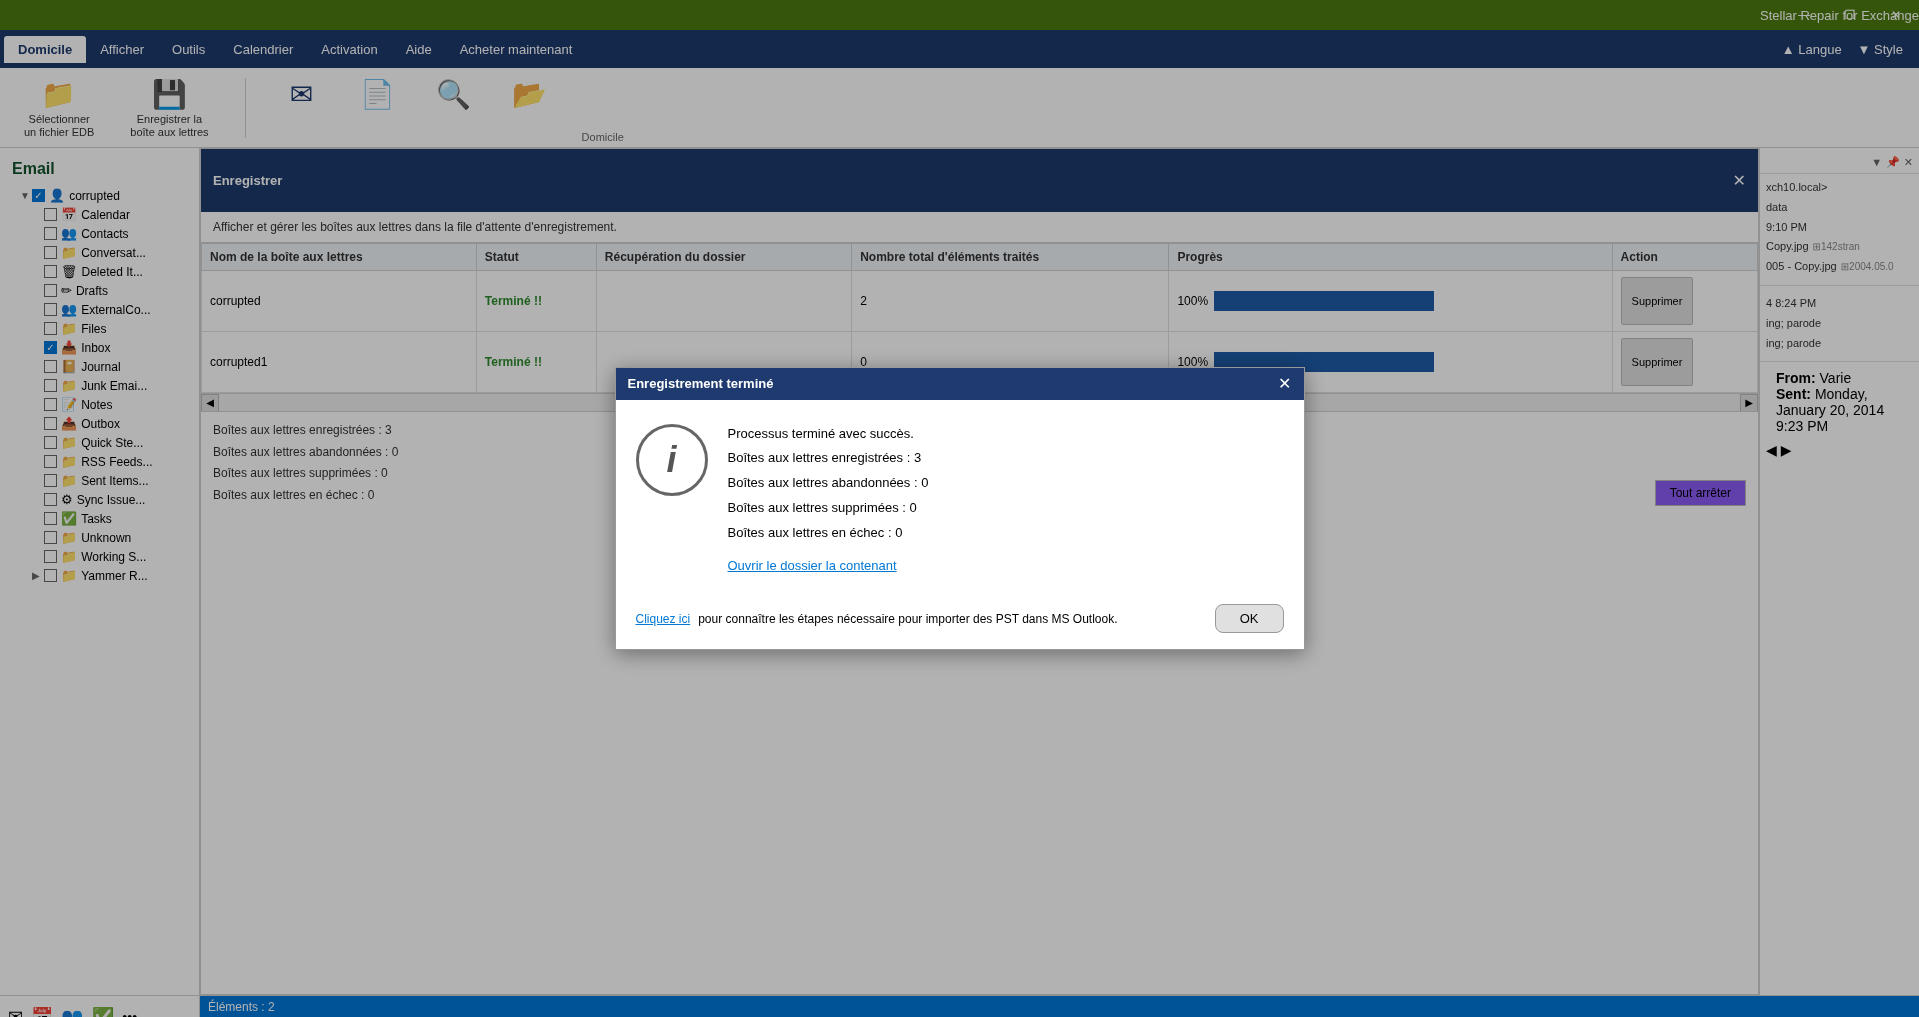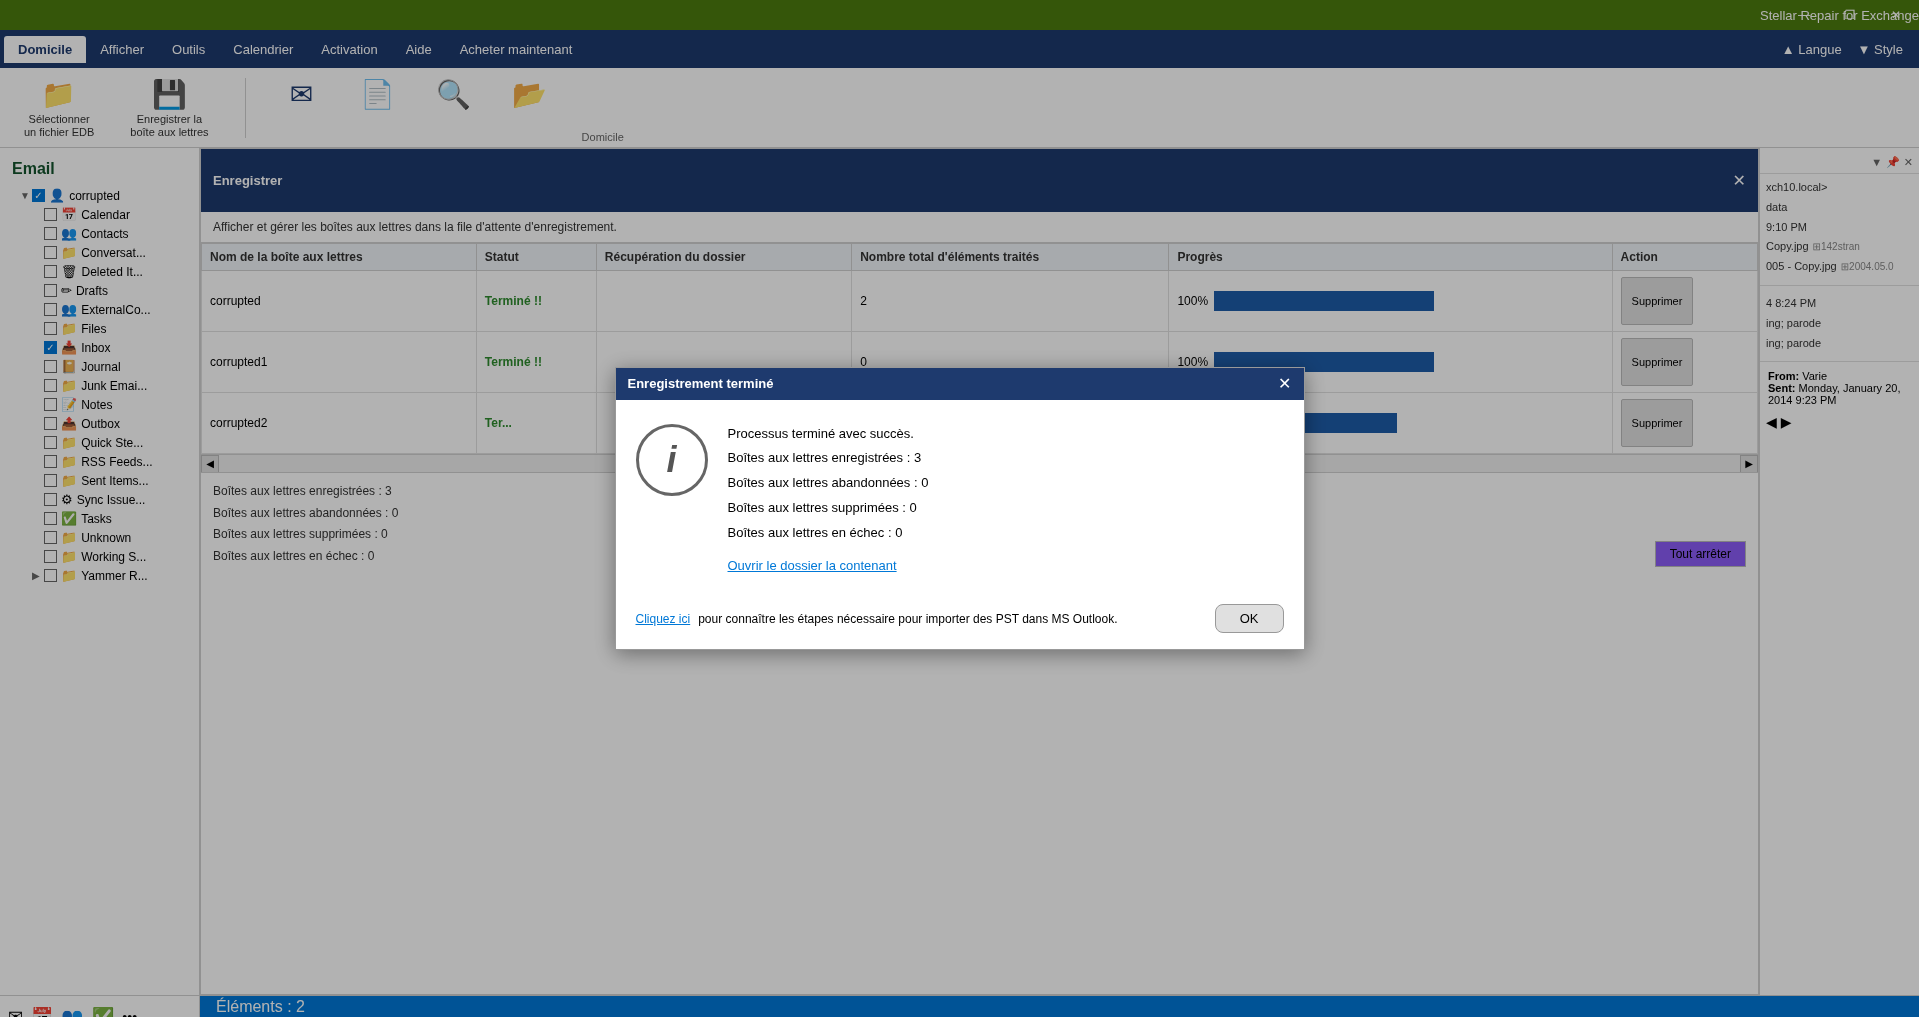--- a/index.html
+++ b/index.html
@@ -144,22 +144,22 @@
       align-items: center;
       justify-content: center;
       font-size: 10px;
     }
     .checkbox.checked { background: #0078d7; border-color: #0078d7; color: white; }
     .tree-icon { margin-right: 4px; font-size: 13px; flex-shrink: 0; }
     .expand-icon { margin-right: 2px; font-size: 10px; color: #666; flex-shrink: 0; width: 10px; }
     .status-bar {
       background: #0078d7;
       color: white;
-      font-size: 16px;
-      padding: 2px 16px;
+      font-size: 12px;
+      padding: 2px 8px;
       height: 22px;
       display: flex;
       align-items: center;
     }
     .panel-title-bar {
       background: #1e3a6e;
       color: white;
       padding: 22px 12px;
       font-size: 13px;
       font-weight: 600;
@@ -591,36 +591,20 @@
                   <span>100%</span>
                   <div class="progress-bar-container">
                     <div class="progress-bar-fill" style="width:100%"></div>
                   </div>
                 </div>
               </td>
               <td>
                 <button class="btn-supprimer">Supprimer</button>
               </td>
             </tr>
-            <tr>
-              <td>corrupted2</td>
-              <td class="status-green">Ter...</td>
-              <td></td>
-              <td></td>
-              <td>
-                <div style="display:flex;align-items:center;gap:6px;">
-                  <div class="progress-bar-container">
-                    <div class="progress-bar-fill" style="width:100%"></div>
-                  </div>
-                </div>
-              </td>
-              <td>
-                <button class="btn-supprimer">Supprimer</button>
-              </td>
-            </tr>
           </tbody>
         </table>
       </div>
 
       <div class="scrollbar-row">
         <div class="scroll-arrow">◀</div>
         <div class="scroll-track"></div>
         <div class="scroll-arrow">▶</div>
       </div>
 
@@ -655,21 +639,21 @@
           <span style="font-size:10px;color:#888;">⊞2004.05.0</span>
         </div>
     </div>
     <div style="height:1px;background:#e0e0e0;margin:4px 0;"></div>
     <div style="padding:4px 6px;font-size:11px;color:#333;line-height:1.8;">
       <div>4 8:24 PM</div>
       <div>ing; parode</div>
       <div>ing; parode</div>
     </div>
     <div style="height:1px;background:#e0e0e0;margin:4px 0;"></div>
-    <div style="padding:4px 8px;font-size:11px;">
+    <div style="padding:4px 16px;font-size:14px;">
       <div><strong>From:</strong> Varie</div>
       <div><strong>Sent:</strong> Monday, January 20, 2014 9:23 PM</div>
     </div>
     <div style="padding:4px 6px;display:flex;gap:4px;align-items:center;">
       <span style="cursor:pointer;font-size:14px;">◀</span>
       <span style="cursor:pointer;font-size:14px;">▶</span>
     </div>
   </div>
 </div>
 

